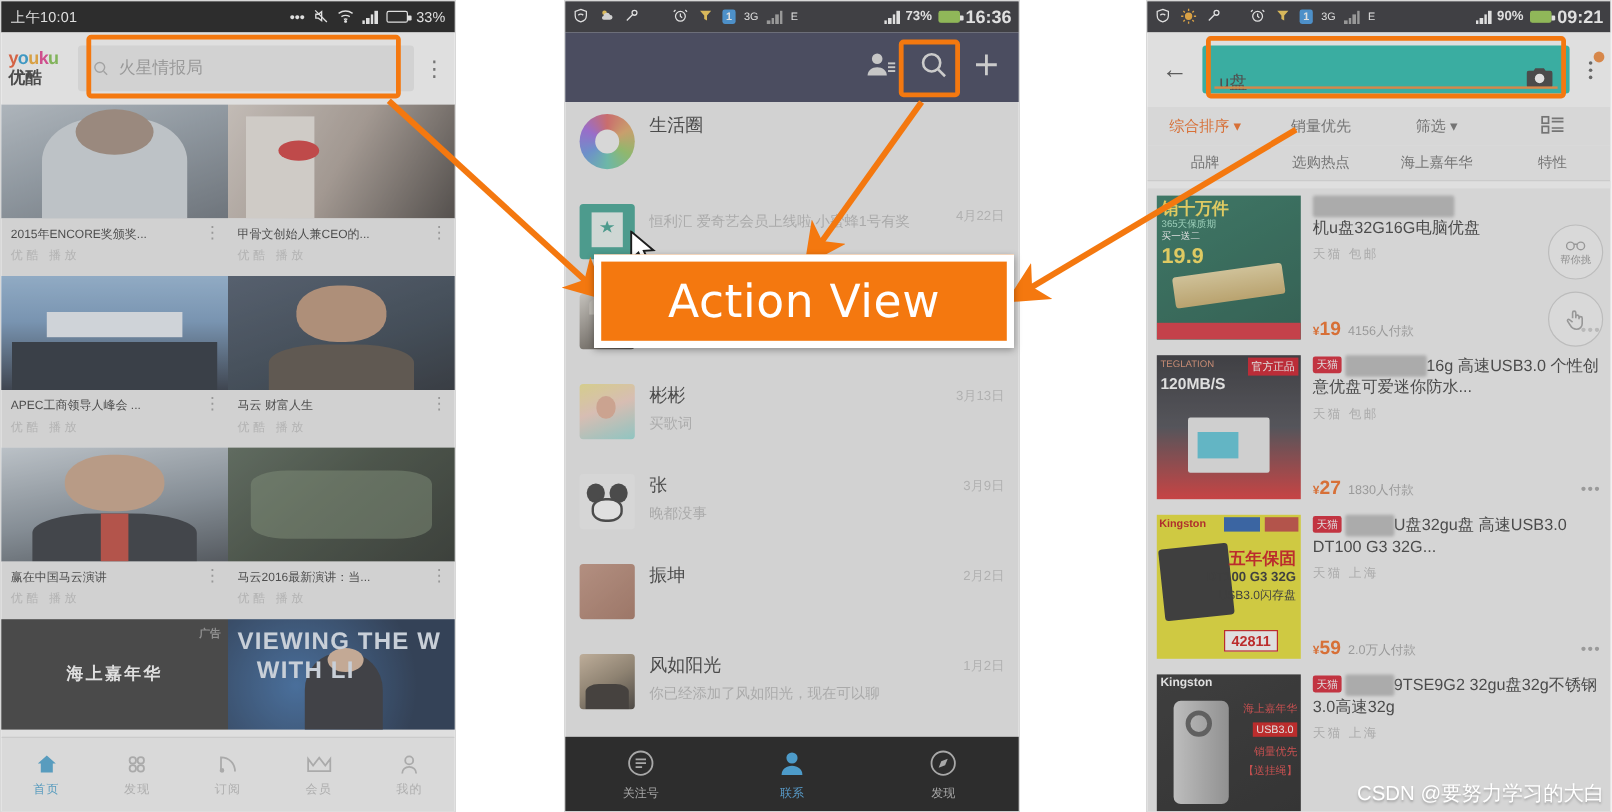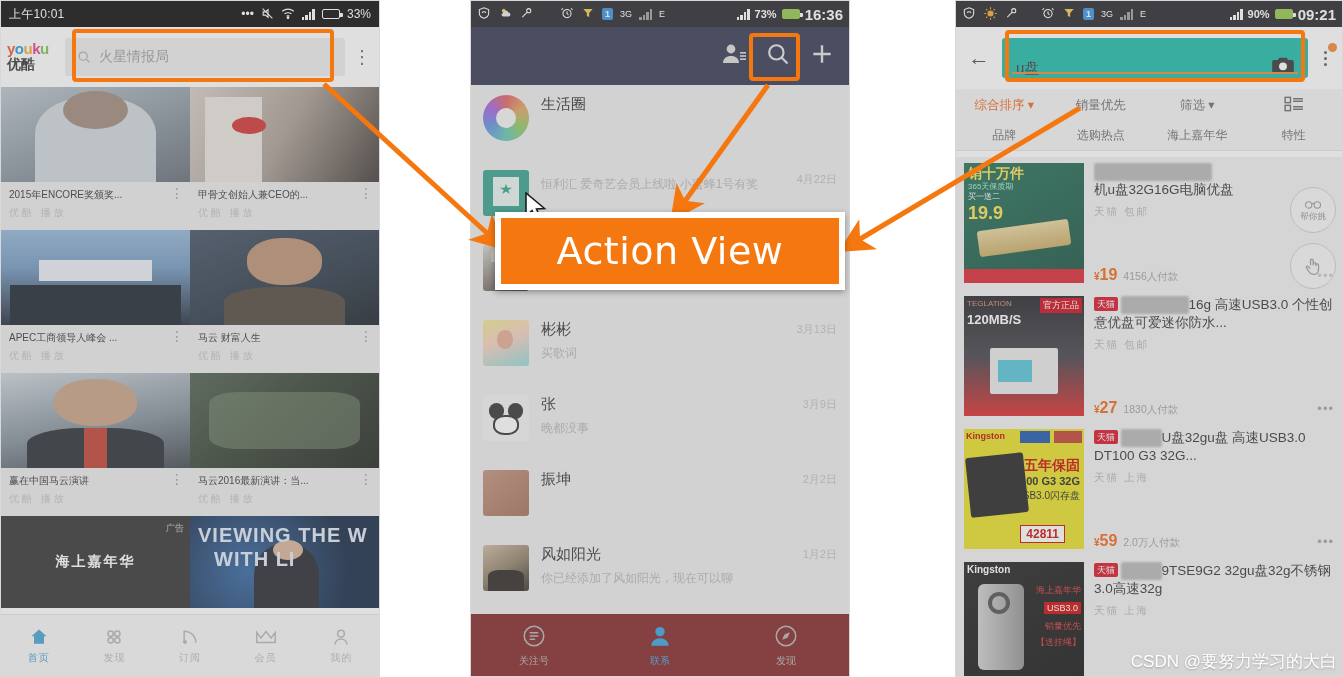--- a/index.html
+++ b/index.html
@@ -81,21 +81,21 @@
   
   .wx-bar { height:58px; background:#2b2f4a; display:flex; align-items:center; justify-content:flex-end;
             gap:18px; padding:0 14px; position:relative; z-index:3;}
   .wx-list { position:absolute; top:84px; left:0; right:0; bottom:62px; background:#ededed; }
   .wx-item { display:flex; gap:12px; padding:10px 12px; align-items:flex-start; height:75px;}
   .wx-av { width:46px; height:46px; border-radius:3px; flex:0 0 auto; overflow:hidden; position:relative;}
   .wx-body { flex:1; min-width:0; }
   .wx-name { font-size:15px; color:#2b2b2b; }
   .wx-msg { font-size:12px; color:#b4b4b4; margin-top:6px; white-space:nowrap; overflow:hidden;}
   .wx-time { font-size:11px; color:#bdbdbd; flex:0 0 auto; padding-top:2px;}
-  .wx-nav { position:absolute; left:0; right:0; bottom:0; height:62px; background:#7f1d1d;
+  .wx-nav { position:absolute; left:0; right:0; bottom:0; height:62px; background:#000000;
             display:flex;font-family:Liberation Mono, monospace; }
   .wx-nav .it { flex:1; display:flex; flex-direction:column; align-items:center; justify-content:center; gap:5px;}
   .wx-nav .lb { font-size:10px; color:#b0b0b0; }
   .wx-nav .it.active .lb { color:#3d9bdc; }
 
   
   .tb-bar { height:62px; background:#fff; display:flex; align-items:center; gap:8px; padding:0 8px;
             position:relative; z-index:3;}
   .tb-back { width:30px; text-align:center; font-size:22px; color:#444; }
   .tb-field { flex:1; height:40px; background:#14b8a6; border-radius:3px; display:flex; align-items:flex-end;

